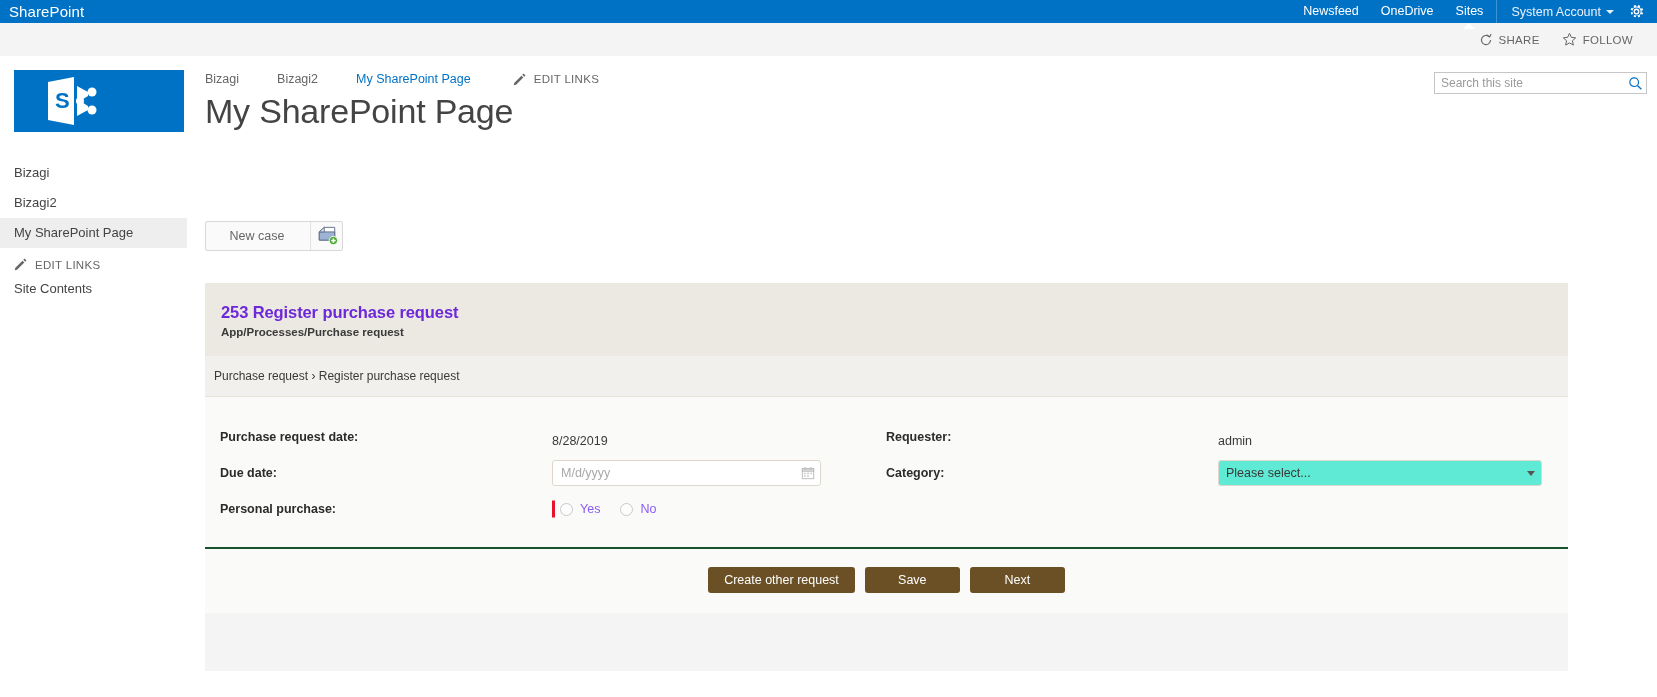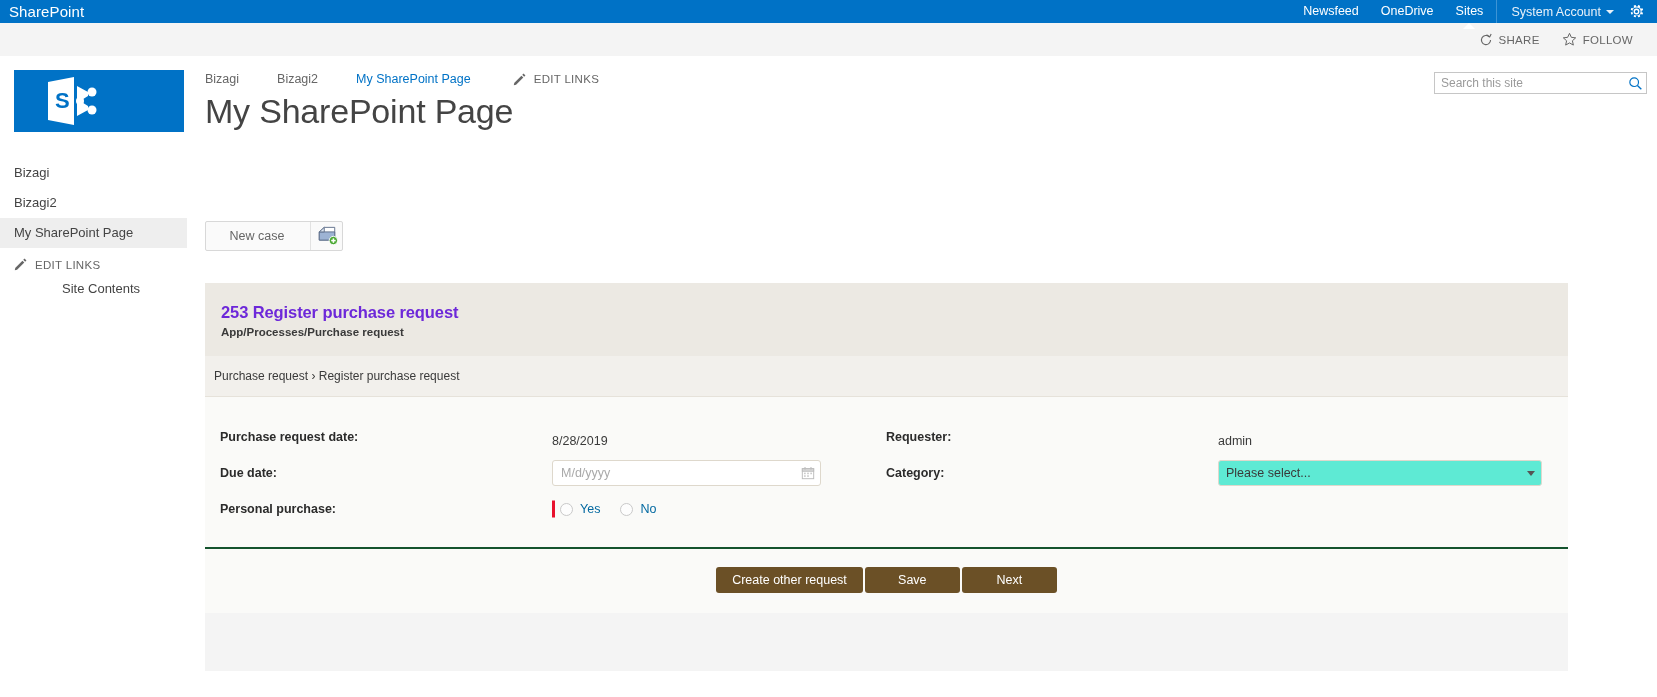--- a/index.html
+++ b/index.html
@@ -124,21 +124,20 @@
   }
   .nav-item.selected { background: #eeeeee; }
   .nav-editlinks {
     display: flex; align-items: center; gap: 8px;
     padding: 10px 10px 6px 14px;
     font-size: 11.5px; color: #666666; letter-spacing: .3px;
   }
   .nav-sitecontents {
     font-size: 13px; color: #444444;
     padding: 4px 10px 7px 14px;
-    margin-left: 48px;
   }
 
   
   .content {
     flex: 1;
     padding: 0 0 0 18px;
     position: relative;
   }
   .breadcrumbbar {
     display: flex;
@@ -349,29 +348,29 @@
     margin-right: 20px;
   }
   .radio-circle {
     width: 13px; height: 13px;
     border: 1px solid #c9c9c9;
     border-radius: 50%;
     background: #fdfdfd;
   }
   .radio-label {
     font-size: 12.5px;
-    color: #0369a1;
+    color: #8b5cf6;
     text-align: center;
   }
 
   .form-footer {
     padding: 18px 0 20px 0;
     display: flex;
     justify-content: center;
-    gap: 2px;
+    gap: 10px;
     background: #fafaf8;
   }
   .act-btn {
     height: 26px;
     background: #6b5026;
     color: #ffffff;
     font-size: 12.5px;
     border: 0;
     border-radius: 3px;
     padding: 0 16px;

